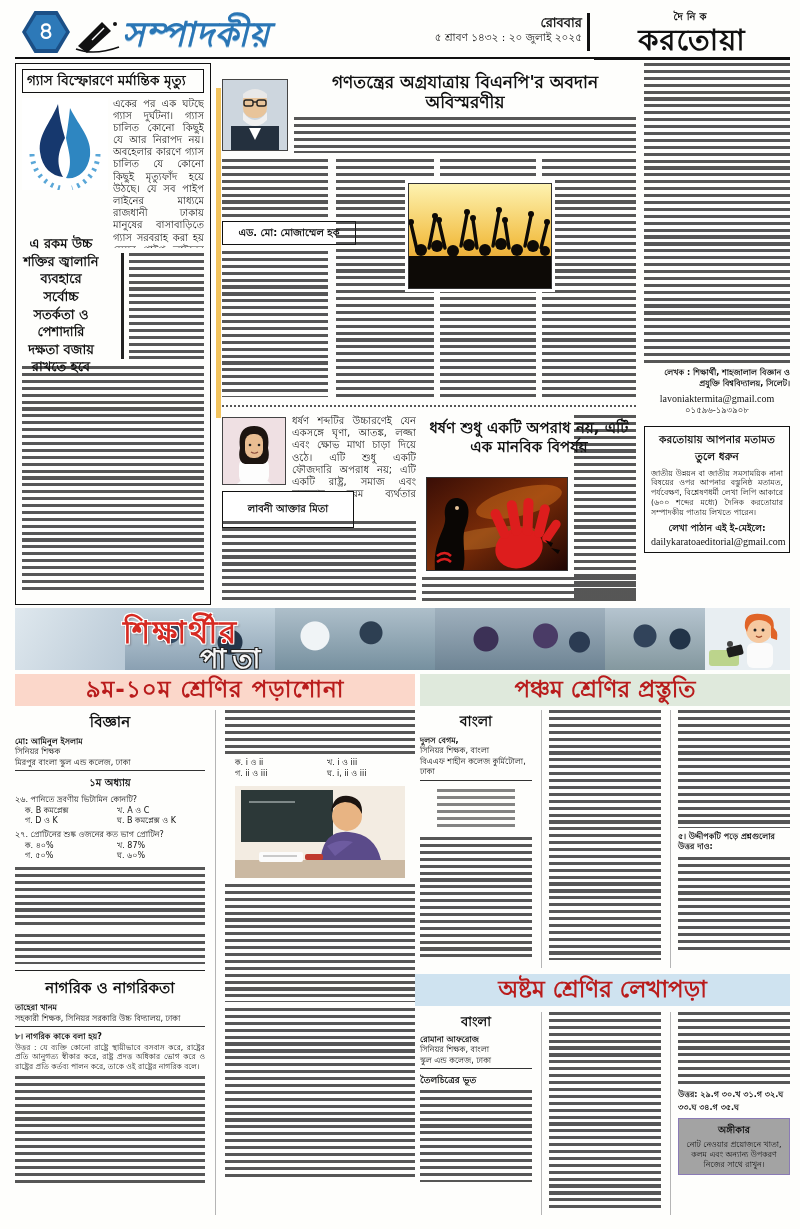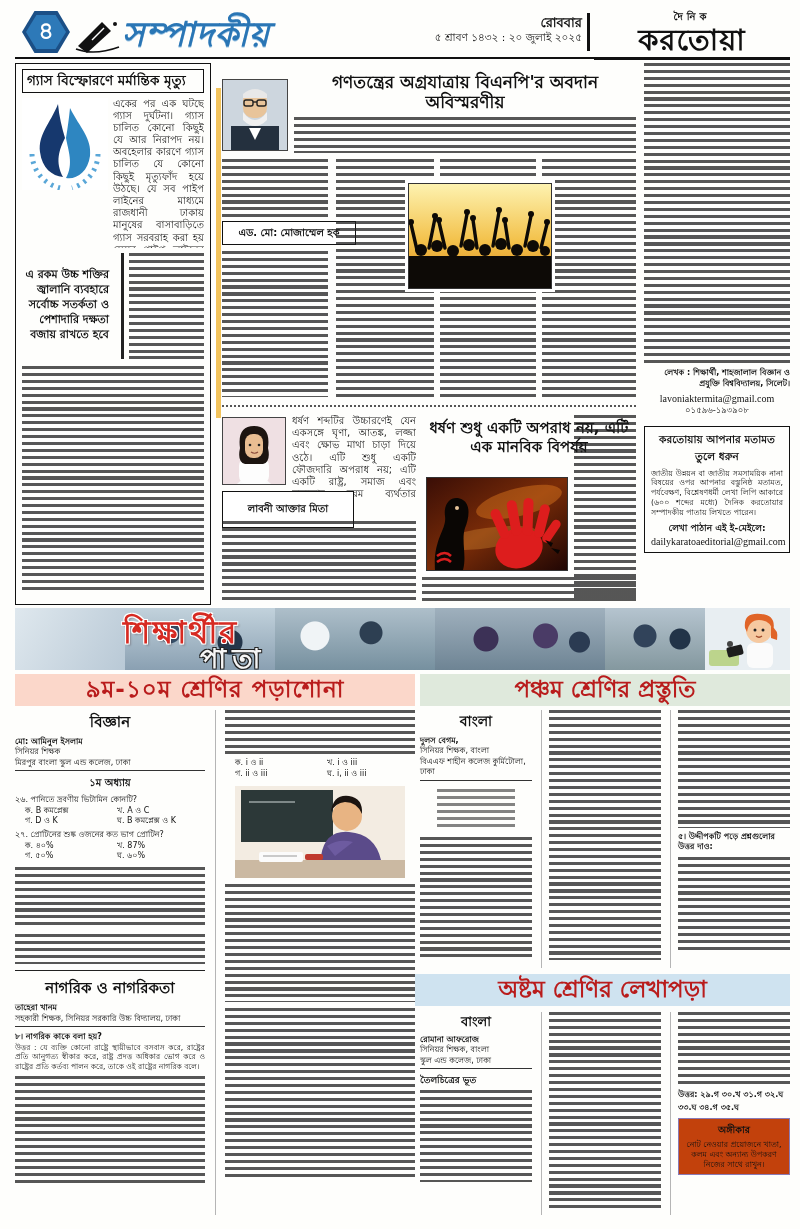--- a/index.html
+++ b/index.html
@@ -21,21 +21,21 @@
   #datebar{left:587px;top:13px;width:3px;height:38px;background:#111}
   #masthead{left:594px;top:9px;width:196px;text-align:center;border-bottom:3px solid #111;padding-bottom:2px}
   #masthead .tag{font-size:10px;font-weight:bold;letter-spacing:4px}
   #masthead .nm{font-size:29px;font-weight:bold;line-height:1.0;letter-spacing:1px}
   #toprule{left:15px;top:57px;width:775px;border-top:2.5px solid #111}
   
   #gas{left:15px;top:63px;width:196px;height:542px;border:1.5px solid #111;padding:5px 6px}
   #gas .hd{border:1.5px solid #111;padding:3px 4px;font-size:13.5px;font-weight:bold;line-height:1.15}
   #gas .row1{display:flex;gap:5px;margin-top:5px}
   #gas .row2{display:flex;margin-top:5px;height:106px}
-  .pullq{flex:0 0 102px;font-size:11px;font-weight:bold;text-align:right;line-height:1.35;border-right:3px solid #222;padding-right:12px;display:flex;align-items:center}
+  .pullq{flex:0 0 102px;font-size:13px;font-weight:bold;text-align:center;line-height:1.35;border-right:3px solid #222;padding-right:21px;display:flex;align-items:center}
   #yellow-strip{right:-11px;top:24px;width:5px;height:330px;background:#f2c35c}
   
   #mid{left:222px;top:63px;width:414px;height:542px}
   .photo-frame{border:1px solid #444;background:#cfd8e0;overflow:hidden}
   #headline1{left:72px;top:10px;width:342px;font-size:17px;font-weight:bold;text-align:center;line-height:1.15}
   .byline-box{border:1.5px solid #111;box-shadow:0 0 0 1px #fff inset;font-weight:bold;font-size:10px;text-align:center;display:flex;align-items:center;justify-content:center;background:#fff}
   .img-wrap{border:1px solid #333;box-shadow:0 0 0 3px #fff;background:#000;z-index:3}
   #dotted-div{left:0;top:342px;width:414px;border-top:2px dotted #555}
   #headline2{left:200px;top:356px;width:214px;font-size:15px;font-weight:bold;text-align:center;line-height:1.25}
   
@@ -63,21 +63,21 @@
   .teach{font-size:8px;line-height:1.3;border-bottom:1px solid #333;padding-bottom:2px;margin-top:2px}
   .teach .nm{font-weight:bold;display:block}
   .teach span{display:block}
   .chap{font-size:10px;font-weight:bold;text-align:center;margin:4px 0 2px}
   .mcq{font-size:8px;line-height:1.3;margin-top:3px}
   .mcq .q{display:block}
   .optgrid{display:grid;grid-template-columns:1fr 1fr;column-gap:4px;padding-left:10px;font-size:8px;line-height:1.35}
   .vr{position:absolute;width:0;border-left:1px solid #b5b5b5}
   .qa .q{font-size:8px;font-weight:bold;display:block;margin-top:3px}
   .qa .a{font-size:7.5px;line-height:1.25;text-align:justify;display:block}
-  #notice{border:1.5px solid #8a7ab5;background:#c2410c;padding:4px 5px;margin-top:4px}
+  #notice{border:1.5px solid #8a7ab5;background:#a3a3a3;padding:4px 5px;margin-top:4px}
   #notice .t{font-size:9.5px;font-weight:bold;text-align:center}
   #notice .b{font-size:7.8px;text-align:center;line-height:1.3;margin-top:2px}
   .answers{font-size:8px;font-weight:bold;margin-top:4px}
   .story{font-size:9px;font-weight:bold;text-align:left;margin:4px 0 2px}
   .instr{font-size:8px;font-weight:bold;margin:4px 0;line-height:1.3}
 </style>
 </head>
 <body>
 
 <div id="page">

